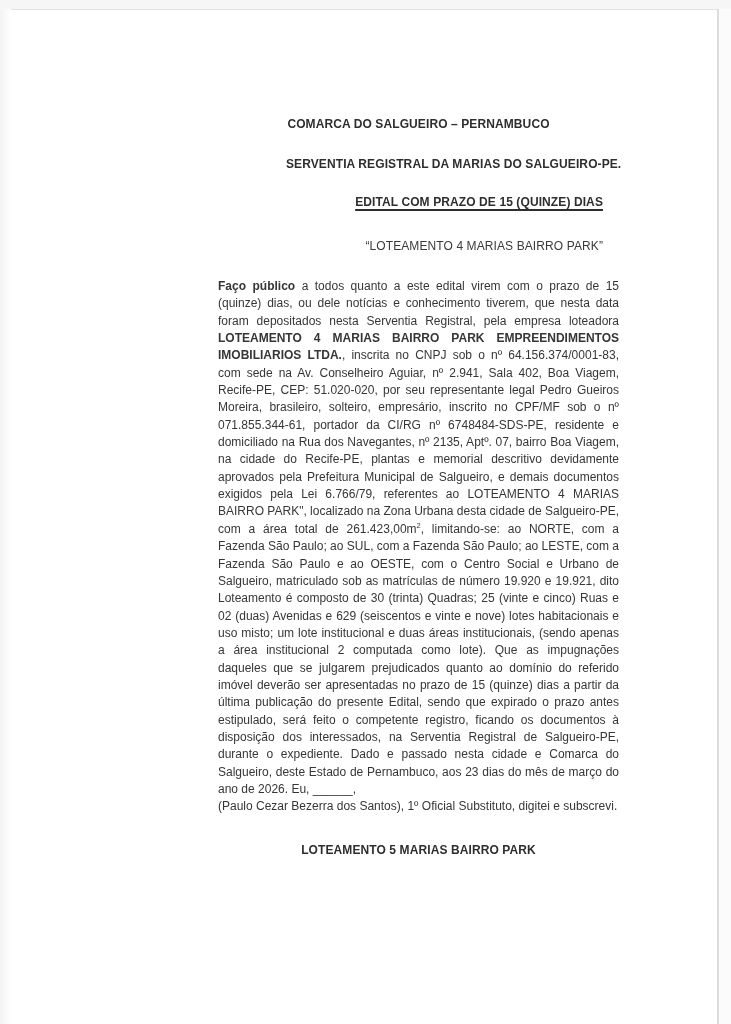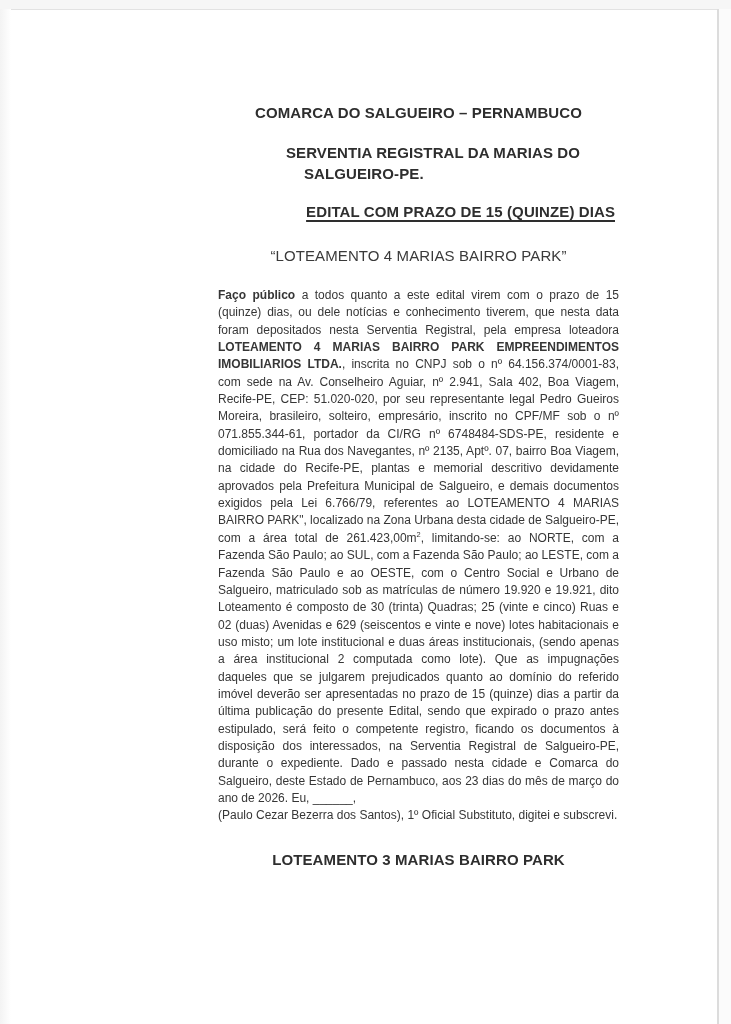--- a/index.html
+++ b/index.html
@@ -31,37 +31,37 @@
   .page {
     position: absolute; left: 11px; top: 10px;
     width: 706px; height: 1014px;
     background: #ffffff;
   }
   .content {
     position: absolute; left: 207px; top: 88px; 
     width: 401px;
   }
   h1, h2, h3, h4, .footer-heading {
-    font-size: 15px; line-height: 21px;
-    margin: 4px; font-weight: bold; color: #2e2e2e;
+    font-size: 12px; line-height: 21px;
+    margin: 16px; font-weight: bold; color: #2e2e2e;
     letter-spacing: 0.1px;
   }
   .h-comarca { text-align: center; margin-bottom: 19px; }
   .h-serventia {
     width: 332px; margin-left: 68px; margin-bottom: 17px;
     padding-left: 18px; text-indent: -18px; 
     text-align: left;
   }
   .h-edital {
     text-align: right; margin-bottom: 23px;
     text-decoration: underline;
     text-underline-offset: 3px;
     text-decoration-thickness: 1.5px;
   }
-  .h-quote { text-align: center; font-weight: normal; color: #3a3a3a; margin-bottom: 21px; }
+  .h-quote { text-align: right; font-weight: normal; color: #3a3a3a; margin-bottom: 21px; }
   .body-text {
     font-size: 12px; line-height: 17.35px;
     text-align: justify;
     color: #363636;
     margin: 0;
   }
   .body-text .bold { font-weight: bold; }
   .body-text sup { font-size: 0.62em; vertical-align: super; line-height: 0; }
   .footer-heading { text-align: center; margin-top: 24px; }
 </style>
@@ -79,16 +79,16 @@
     <h1 class="h-comarca">COMARCA DO SALGUEIRO – PERNAMBUCO</h1>
 
     <h2 class="h-serventia">SERVENTIA REGISTRAL DA MARIAS DO SALGUEIRO-PE.</h2>
 
     <h3 class="h-edital">EDITAL COM PRAZO DE 15 (QUINZE) DIAS</h3>
 
     <h4 class="h-quote">“LOTEAMENTO 4 MARIAS BAIRRO PARK”</h4>
 
     <p class="body-text"><span class="bold">Faço público</span><span> a todos quanto a este edital virem com o prazo de 15 (quinze) dias, ou dele notícias e conhecimento tiverem, que nesta data foram depositados nesta Serventia Registral, pela empresa loteadora </span><span class="bold">LOTEAMENTO 4 MARIAS BAIRRO PARK EMPREENDIMENTOS IMOBILIARIOS LTDA.</span><span>, inscrita no CNPJ sob o nº 64.156.374/0001-83, com sede na Av. Conselheiro Aguiar, nº 2.941, Sala 402, Boa Viagem, Recife-PE, CEP: 51.020-020, por seu representante legal Pedro Gueiros Moreira, brasileiro, solteiro, empresário, inscrito no CPF/MF sob o nº 071.855.344-61, portador da CI/RG nº 6748484-SDS-PE, residente e domiciliado na Rua dos Navegantes, nº 2135, Aptº. 07, bairro Boa Viagem, na cidade do Recife-PE, plantas e memorial descritivo devidamente aprovados pela Prefeitura Municipal de Salgueiro, e demais documentos exigidos pela Lei 6.766/79, referentes ao LOTEAMENTO 4 MARIAS BAIRRO PARK", localizado na Zona Urbana desta cidade de Salgueiro-PE, com a área total de 261.423,00m</span><sup>2</sup><span>, limitando-se: ao NORTE, com a Fazenda São Paulo; ao SUL, com a Fazenda São Paulo; ao LESTE, com a Fazenda São Paulo e ao OESTE, com o Centro Social e Urbano de Salgueiro, matriculado sob as matrículas de número 19.920 e 19.921, dito Loteamento é composto de 30 (trinta) Quadras; 25 (vinte e cinco) Ruas e 02 (duas) Avenidas e 629 (seiscentos e vinte e nove) lotes habitacionais e uso misto; um lote institucional e duas áreas institucionais, (sendo apenas a área institucional 2 computada como lote). Que as impugnações daqueles que se julgarem prejudicados quanto ao domínio do referido imóvel deverão ser apresentadas no prazo de 15 (quinze) dias a partir da última publicação do presente Edital, sendo que expirado o prazo antes estipulado, será feito o competente registro, ficando os documentos à disposição dos interessados, na Serventia Registral de Salgueiro-PE, durante o expediente. Dado e passado nesta cidade e Comarca do Salgueiro, deste Estado de Pernambuco, aos 23 dias do mês de março do ano de 2026. Eu, ______,</span><br><span>(Paulo Cezar Bezerra dos Santos), 1º Oficial Substituto, digitei e subscrevi.</span></p>
 
-    <div class="footer-heading">LOTEAMENTO 3 MARIAS BAIRRO PARK</div>
+    <div class="footer-heading">LOTEAMENTO 5 MARIAS BAIRRO PARK</div>
 
   </div>
 </div>
 
 </body></html>

